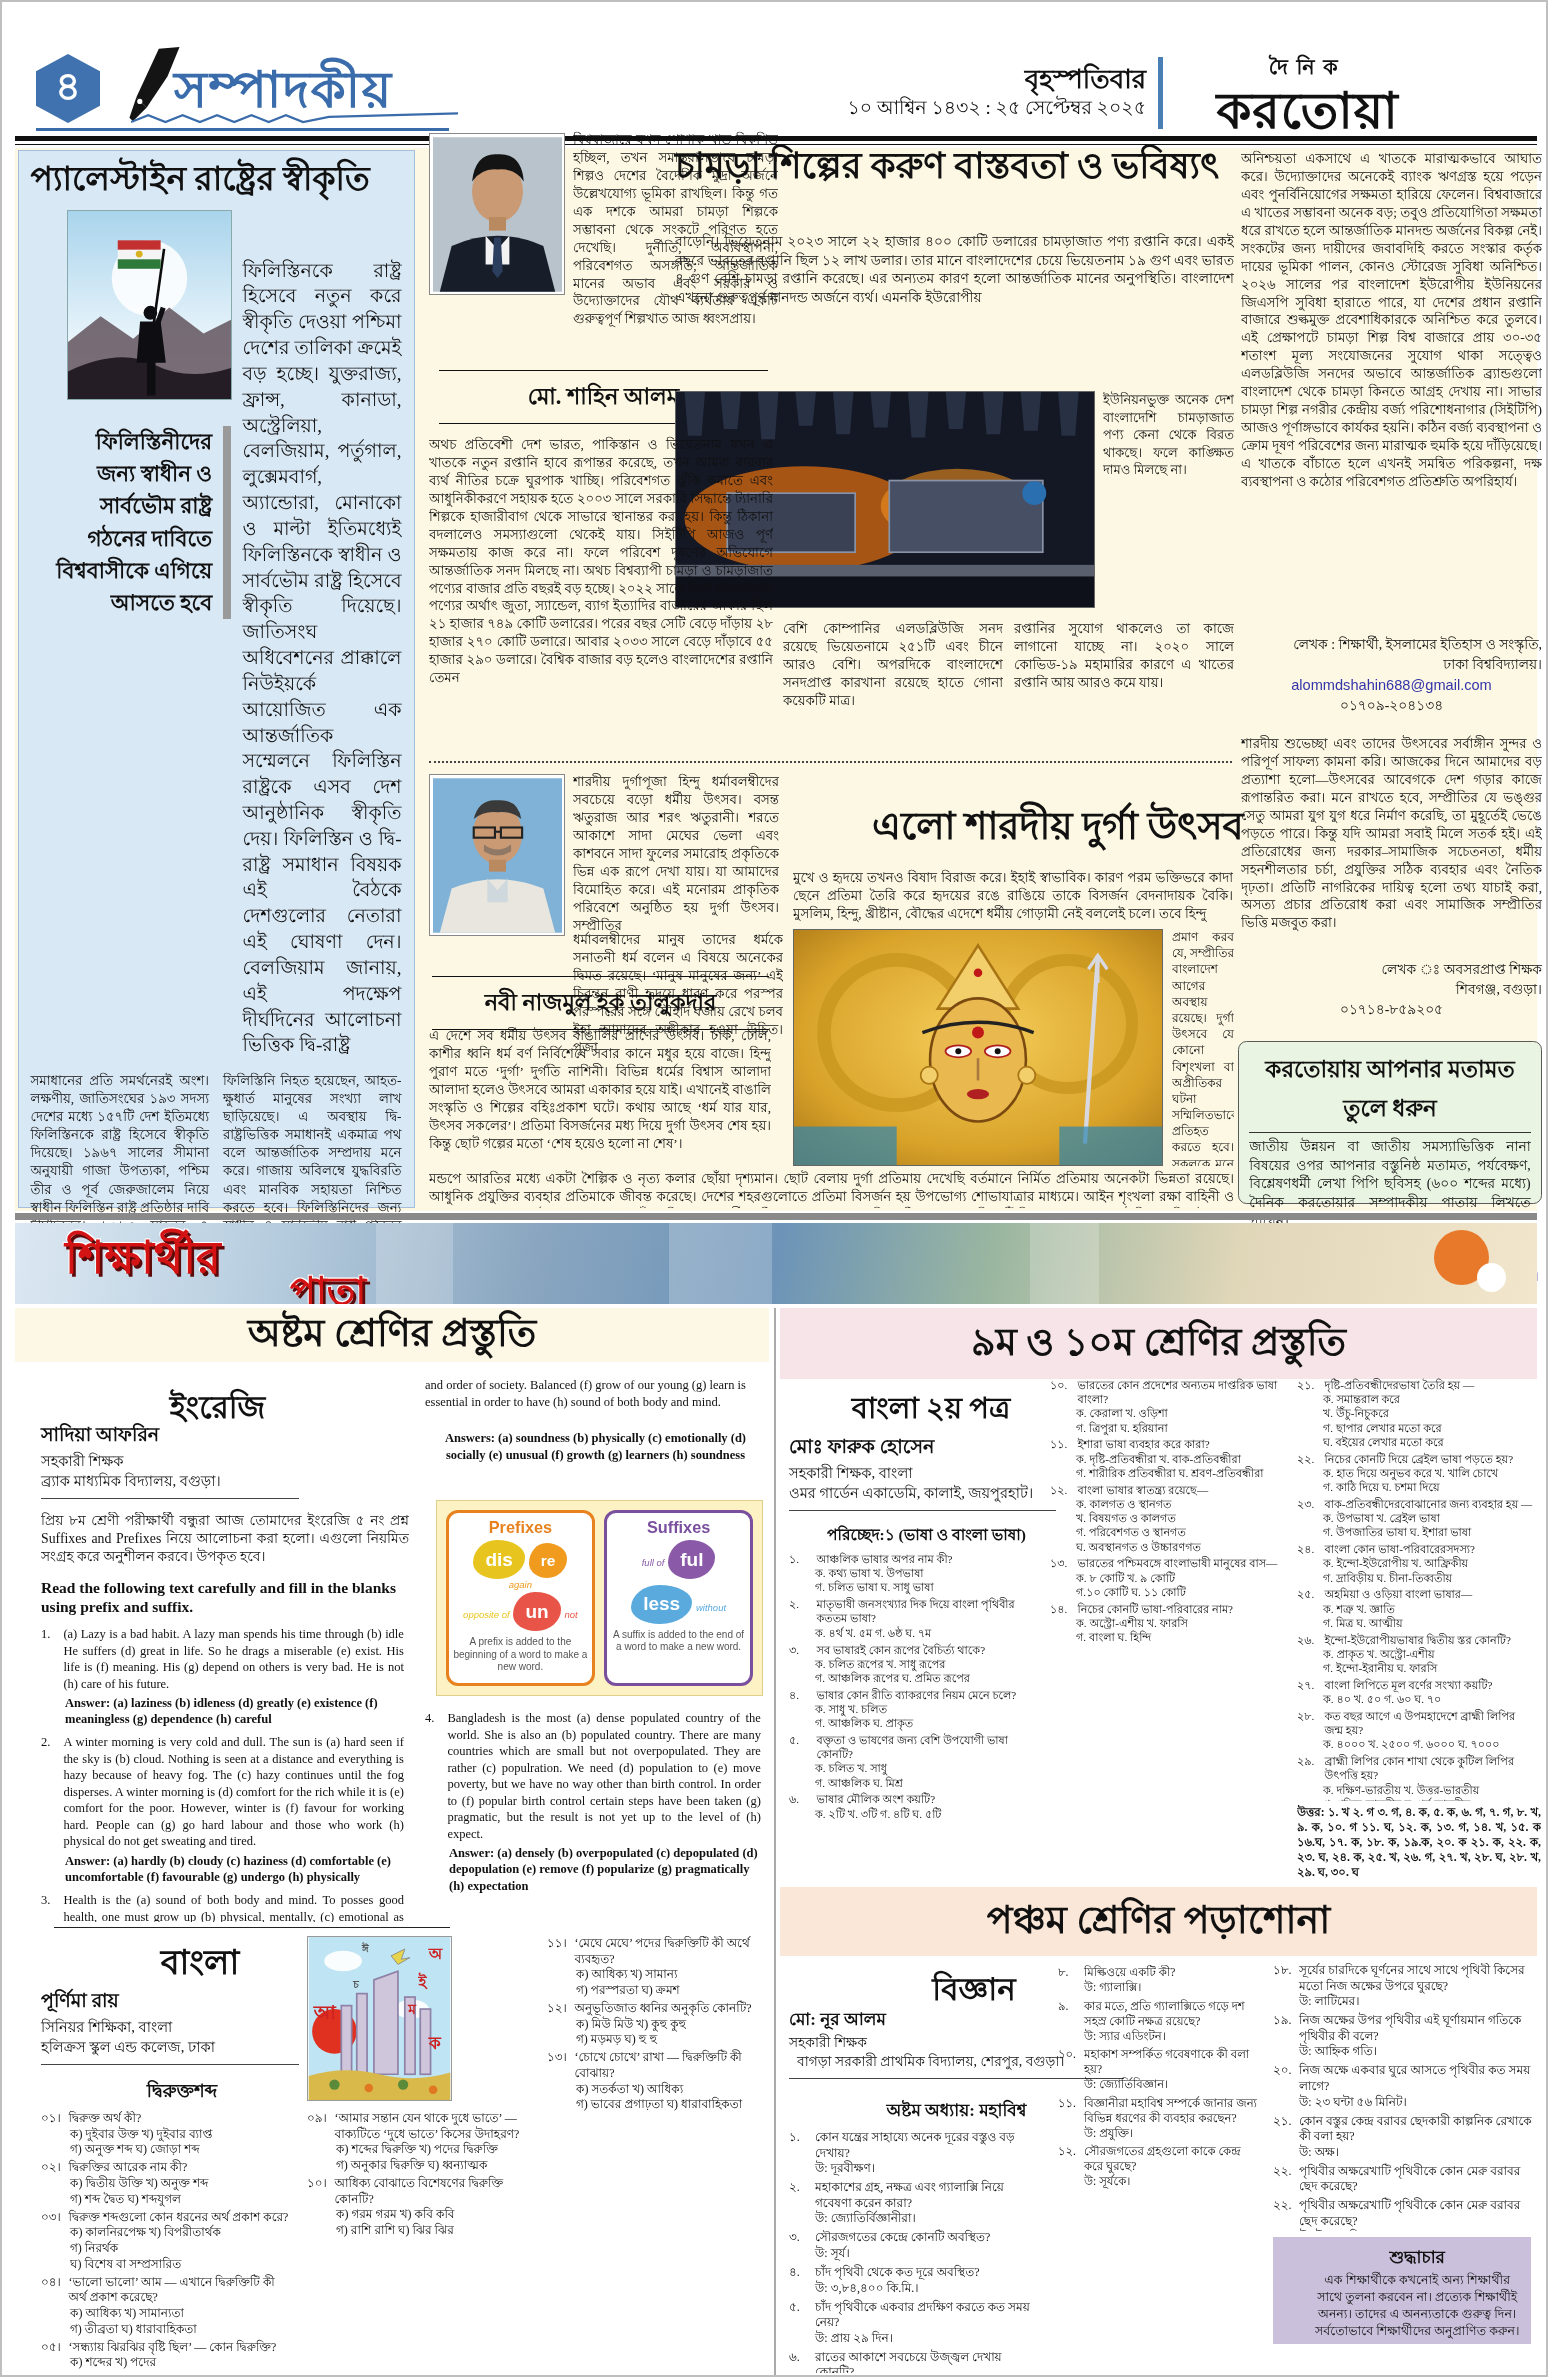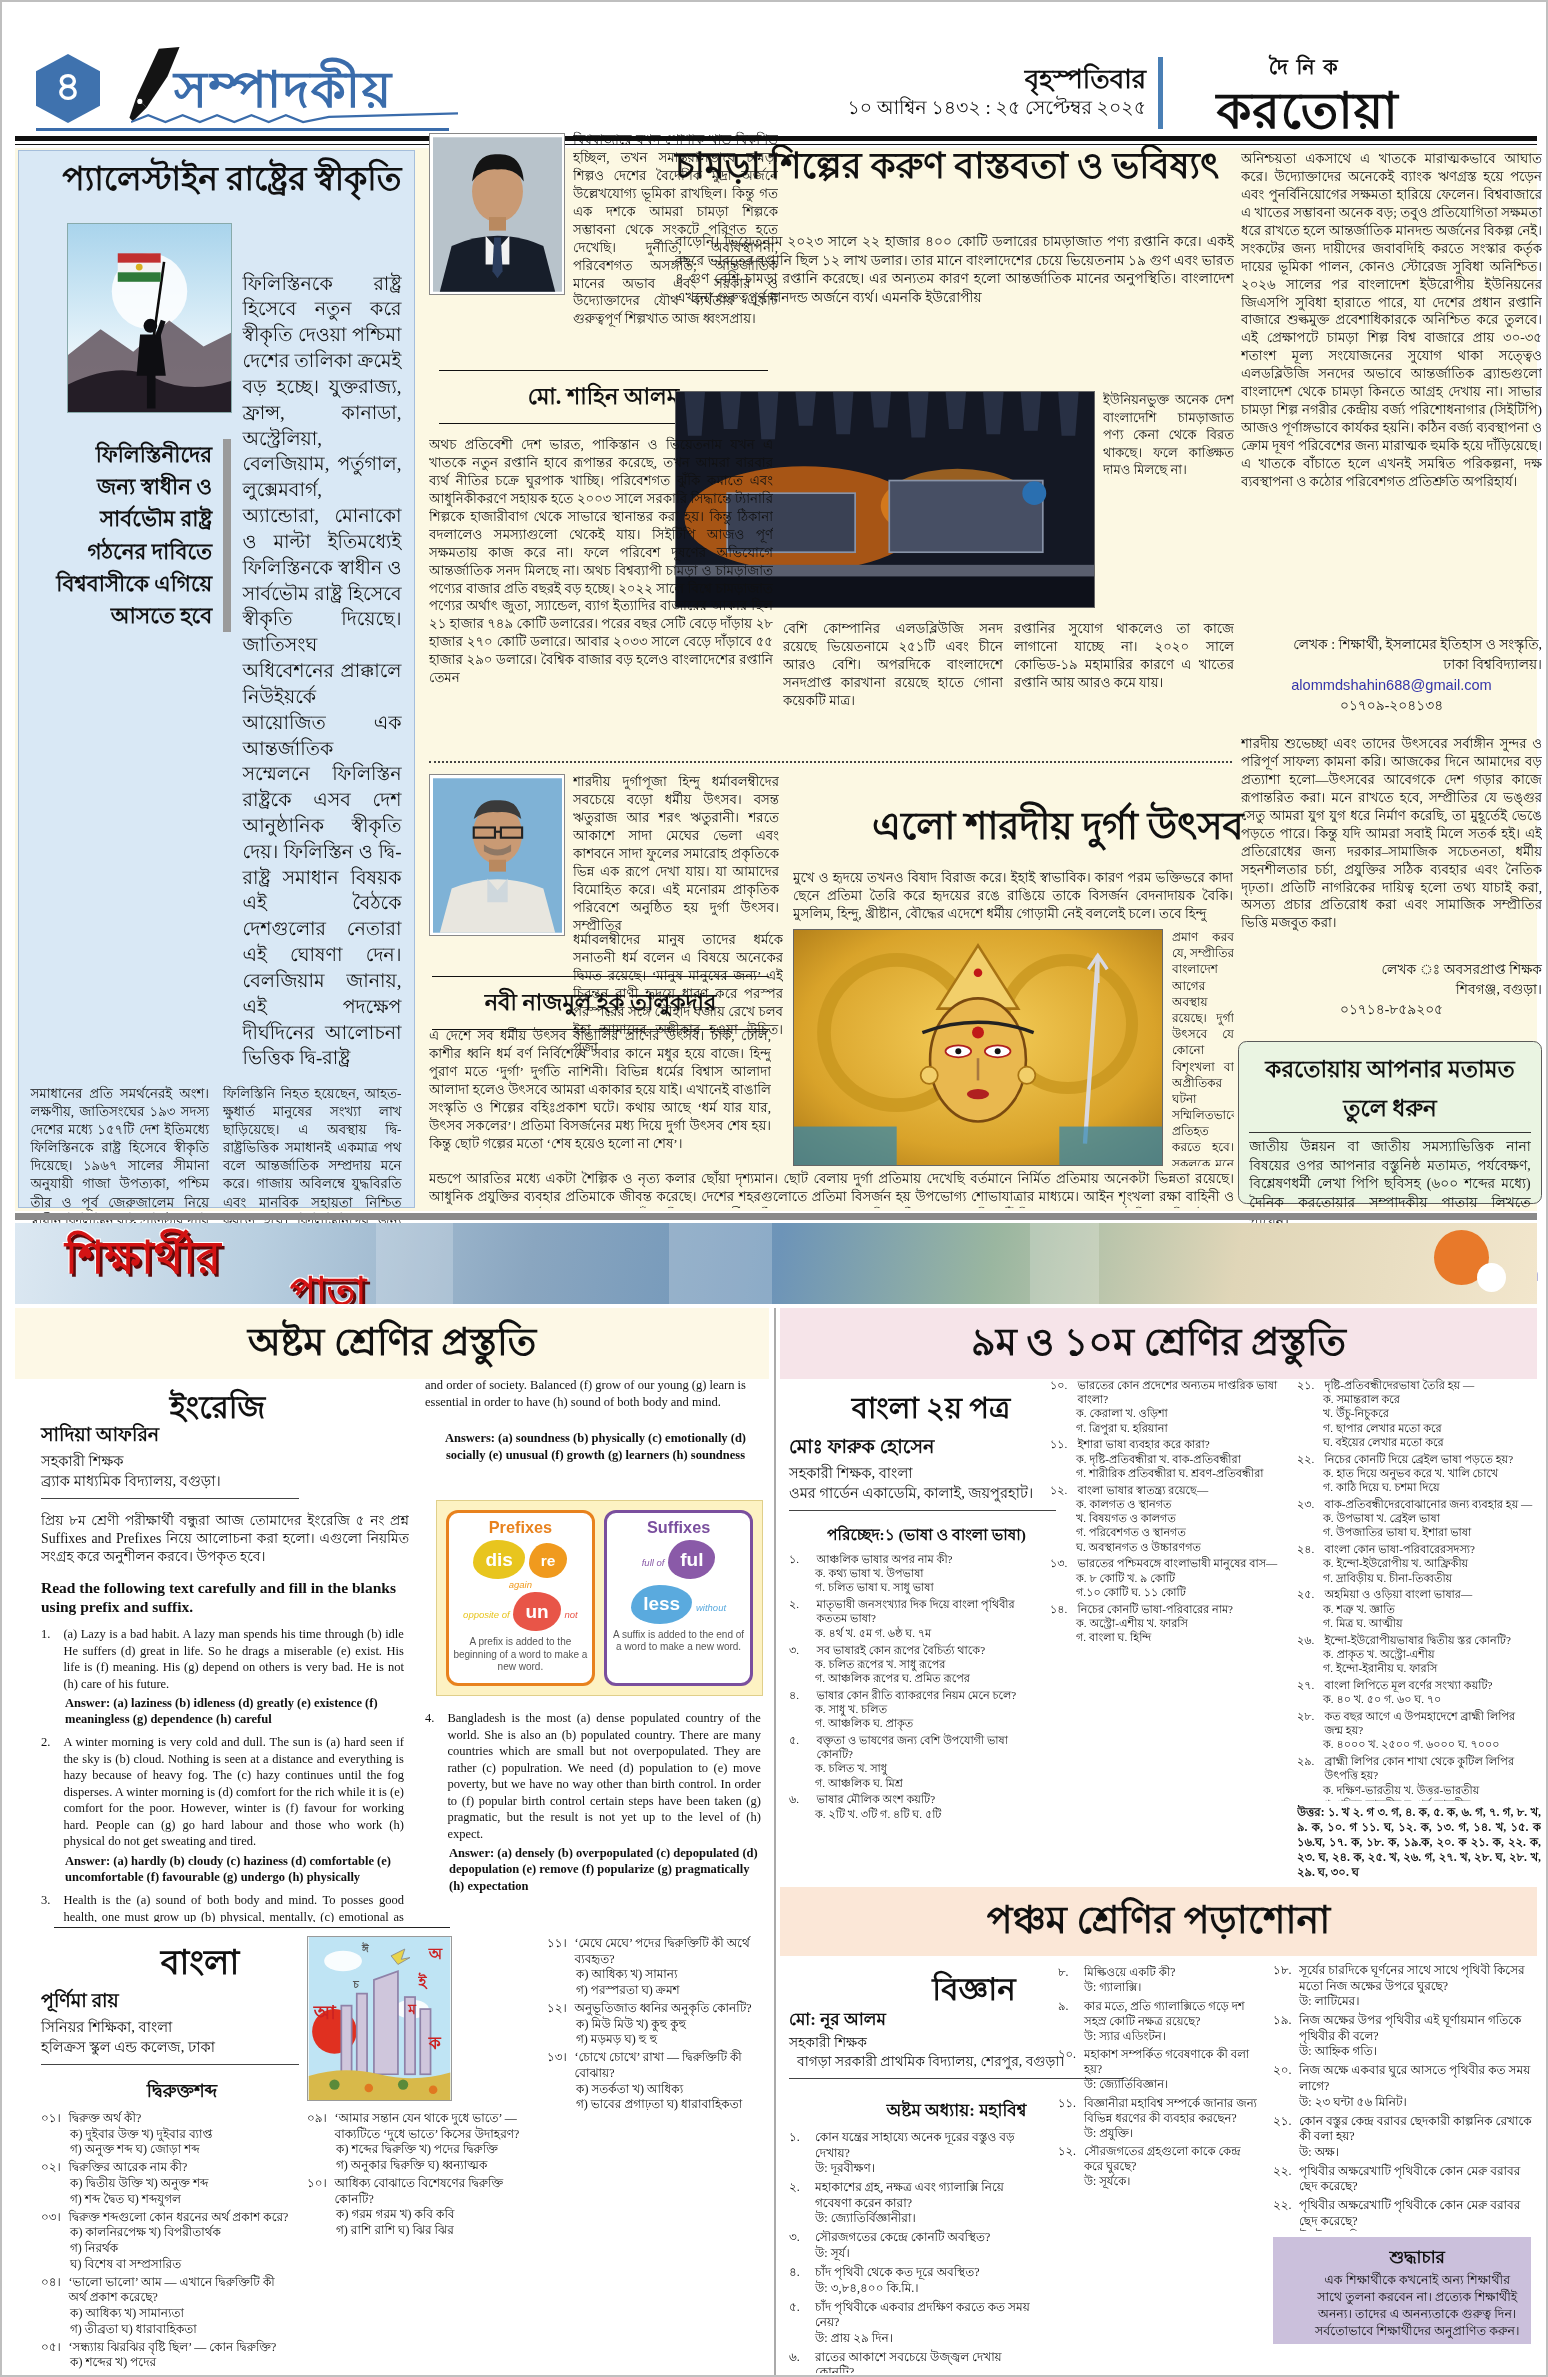--- a/index.html
+++ b/index.html
@@ -23,21 +23,21 @@
   .vbar{width:5.2px;background:#4a7fb5;}
   .logo-top{font-size:20.6px;font-weight:bold;letter-spacing:8.6px;text-align:center;}
   .logo-main{font-size:50px;font-weight:900;letter-spacing:0.9px;line-height:1;}
   .mast-rule{border-top:5.2px solid #101010;}
   .mast-rule-inner{margin-top:2.6px;border-top:1.7px solid #101010;}
   .blue-underline{height:2.6px;background:#3a6cab;}
 
   
   .cream{background:#fcf8e3;}
   .pal-box{background:#d9e8f5;border:0.9px solid #a5bedb;padding:10.3px 12px;}
-  .pal-headline{font-size:33px;font-weight:bold;line-height:1.1;margin-bottom:25px;text-align:right;}
+  .pal-headline{font-size:33px;font-weight:bold;line-height:1.1;margin-bottom:12px;}
   .pal-row{display:flex;gap:12px;}
   .pal-leftcol{width:200px;flex:none;}
   .pal-img{width:163px;height:188px;margin-left:36px;border:0.9px solid #8aa;}
   .pal-quote{margin:22.4px 0 0 22.4px;font-size:21.5px;font-weight:bold;line-height:1.5;
              text-align:right;padding-right:10.3px;border-right:8.6px solid #9a9a9a;}
   .pal-body1{flex:1;font-size:19px;line-height:1.36;margin-top:48px;}
   .pal-body2{margin-top:13.8px;font-size:13.3px;line-height:1.36;columns:2;column-gap:13.8px;}
 
   .byline-box{border-top:1.7px solid #111;border-bottom:1.7px solid #111;
               text-align:center;font-size:22.4px;font-weight:bold;padding:7.7px 0;}
@@ -311,21 +311,21 @@
   <div class="abs banner" style="left:13px;top:1221px;width:1522px;height:81px;">
     <div class="banner-strip" style="left:361px;top:0;width:77px;height:81px;"></div>
     <div class="banner-strip" style="left:654px;top:0;width:103px;height:81px;"></div>
     <div class="banner-strip" style="left:1015px;top:0;width:69px;height:81px;"></div>
     <div class="banner-cartoon" style="left:1419px;top:6.9px;width:55px;height:55px;background:#e8792a;"></div>
     <div class="banner-cartoon" style="left:1462px;top:40px;width:29px;height:29px;background:#ffffff;"></div>
     <div class="banner-word" style="left:50px;top:0px;font-size:45px;">শিক্ষার্থীর</div>
     <div class="banner-word" style="left:275px;top:38px;font-size:38px;">পাতা</div>
   </div>
 
-  <div class="abs band band-cream" style="left:13px;top:1306px;width:754px;height:71px;">অষ্টম শ্রেণির প্রস্তুতি</div>
+  <div class="abs band band-cream" style="left:13px;top:1306px;width:754px;height:54px;">অষ্টম শ্রেণির প্রস্তুতি</div>
   <div class="abs vdiv" style="left:772px;top:1306px;width:1.7px;height:1069px;"></div>
 
   <div class="abs subject-head" style="left:52px;top:1381px;width:327px;">ইংরেজি</div>
   <div class="abs teacher" style="left:39px;top:1418px;width:258px;">
     <div class="tn">সাদিয়া আফরিন</div>
     <div class="tl">সহকারী শিক্ষক</div>
     <div class="tl">ব্র্যাক মাধ্যমিক বিদ্যালয়, বগুড়া।</div>
   </div>
   <div class="abs en-body just" style="left:39px;top:1510px;width:368px;height:62px;overflow:hidden;font-size:13.8px;">প্রিয় ৮ম শ্রেণী পরীক্ষার্থী বন্ধুরা আজ তোমাদের ইংরেজি ৫ নং প্রশ্ন Suffixes and Prefixes নিয়ে আলোচনা করা হলো। এগুলো নিয়মিত সংগ্রহ করে অনুশীলন করবে। উপকৃত হবে।</div>
   <div class="abs en-instr" style="left:39px;top:1576px;width:368px;">Read the following text carefully and fill in the blanks using prefix and suffix.</div>

